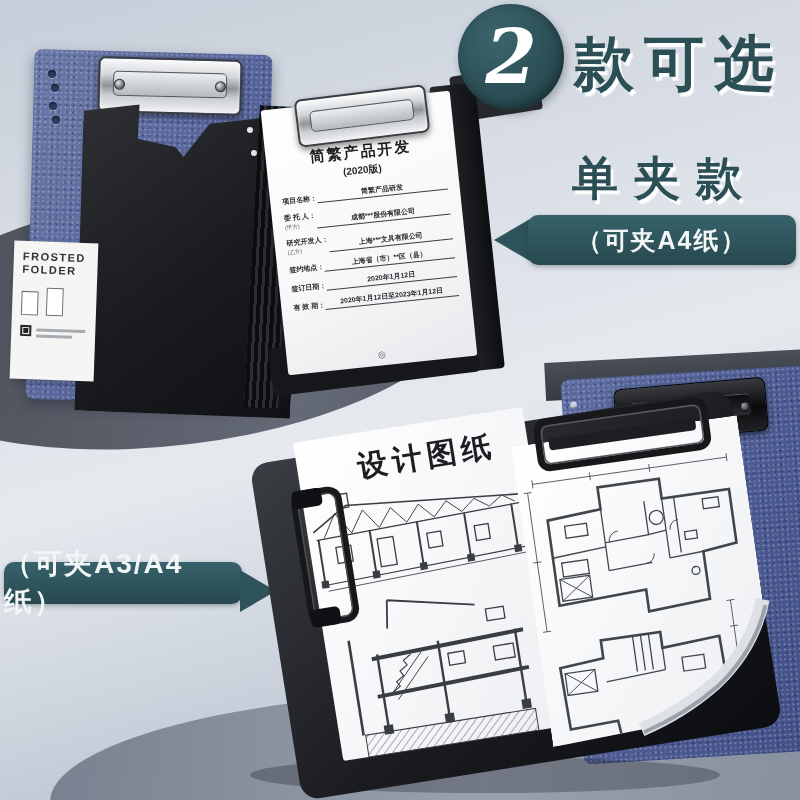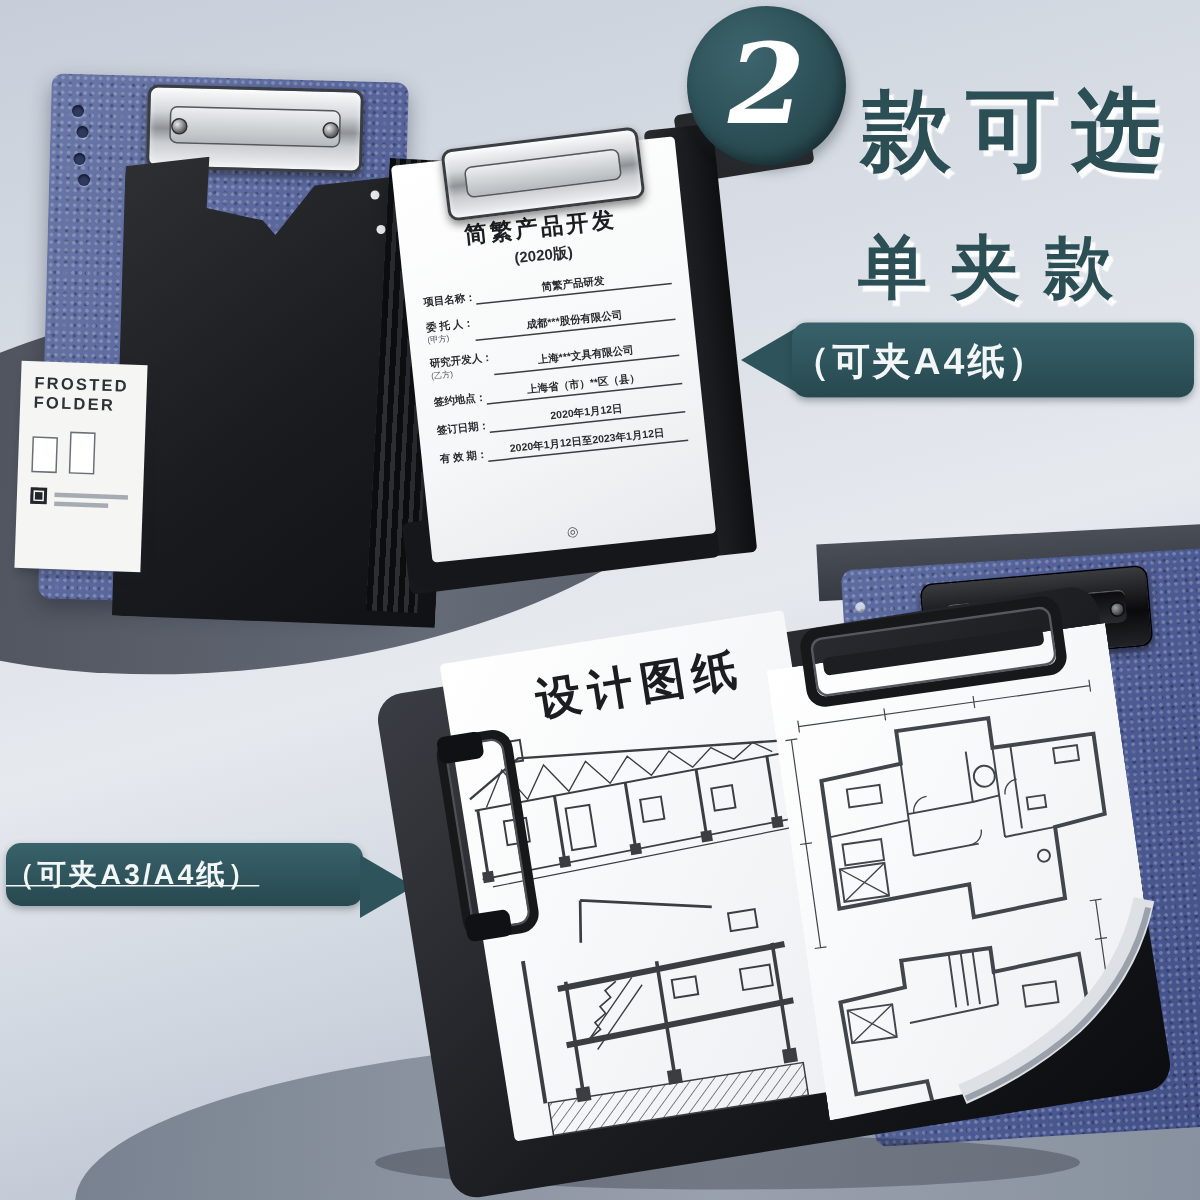--- a/index.html
+++ b/index.html
@@ -91,28 +91,28 @@
   .qr{width:11px;height:11px;background:#23252a;box-shadow:inset 0 0 0 2px #23252a,inset 0 0 0 3px #f5f5f3;}
   .foot-bars{flex:1;}
 
   
   .badge{left:458px;top:4px;width:106px;height:106px;border-radius:50%;
     background:radial-gradient(circle at 38% 32%,#3d656d,#26474e 75%);
     display:flex;align-items:center;justify-content:center;
     box-shadow:2px 4px 8px rgba(40,50,55,.35),inset -3px -4px 8px rgba(0,0,0,.3);
     color:#fff;font-family:"DejaVu Serif",serif;font-style:italic;font-weight:bold;font-size:74px;}
   .h-teal{color:#2c4f56;font-weight:bold;text-shadow:3px 4px 1px rgba(255,255,255,.92);}
-  .headline{left:574px;top:24px;font-size:60px;letter-spacing:10px;margin-top:23px;}
+  .headline{left:574px;top:24px;font-size:60px;letter-spacing:10px;}
   .h-single{left:572px;top:148px;font-size:46px;letter-spacing:16px;}
   .h-double{left:38px;top:506px;font-size:46px;letter-spacing:16px;}
   .pill{background:linear-gradient(180deg,#38626b,#27484f);color:#f2f6f6;border-radius:10px;
-    display:flex;align-items:center;letter-spacing:2px;
+    display:flex;align-items:center;justify-content:center;letter-spacing:2px;
     box-shadow:0 2px 5px rgba(30,40,45,.35);font-weight:bold;}
   .pill-single{left:528px;top:215px;width:268px;height:50px;font-size:25px;}
-  .pill-double{left:4px;top:562px;width:238px;height:42px;font-size:19px;text-decoration:underline;}
+  .pill-double{left:4px;top:562px;width:238px;height:42px;font-size:28px;}
   .arrow{width:0;height:0;border-style:solid;}
   .arrow-left{left:494px;top:219px;border-width:21px 36px 21px 0;border-color:transparent #2e535b transparent transparent;}
   .arrow-right{left:240px;top:570px;border-width:21px 0 21px 36px;border-color:transparent transparent transparent #2e535b;}
 
   .folder-svg{left:235px;top:355px;width:570px;height:445px;}
 </style>
 </head>
 <body>
 
 <div class="canvas">

